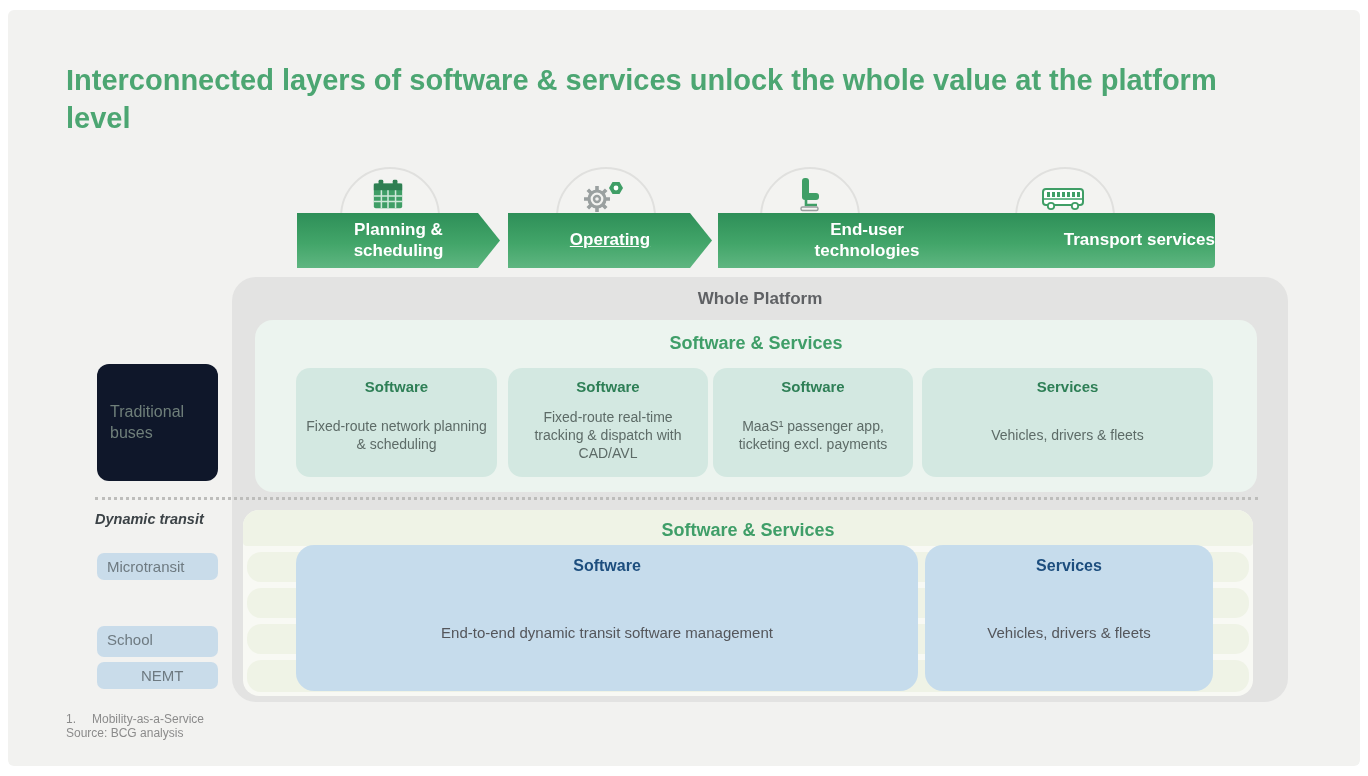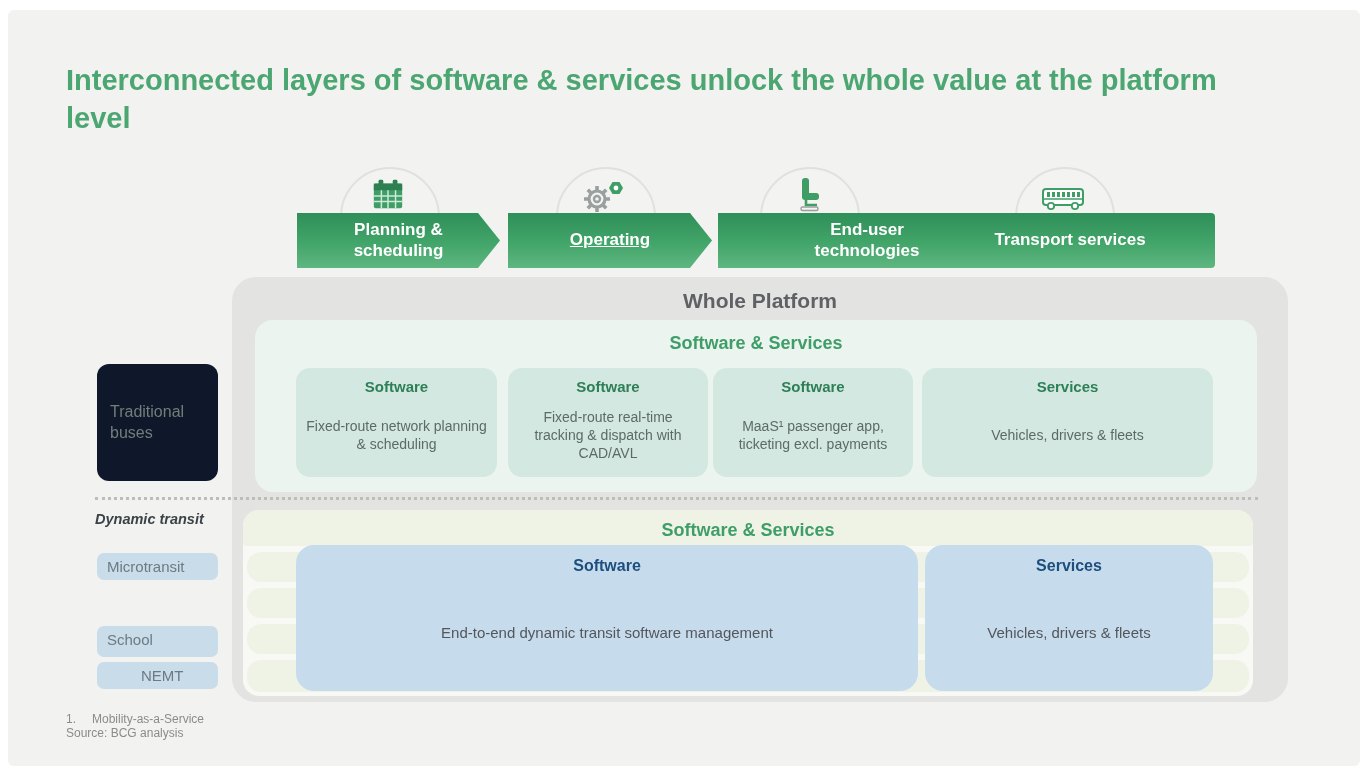--- a/index.html
+++ b/index.html
@@ -25,31 +25,31 @@
   }
   .chevron{
     top:213px;height:55px;z-index:2;
     background:linear-gradient(180deg,#2e8f58 0%,#42a569 55%,#5fb681 100%);
     color:#fff;font-weight:bold;font-size:17px;line-height:1.2;
     display:flex;align-items:center;justify-content:center;text-align:center;
   }
   .chevron.pointed{
     clip-path:polygon(0 0, calc(100% - 22px) 0, 100% 50%, calc(100% - 22px) 100%, 0 100%);
   }
-  .chevron.flat{border-radius:4px;}
+  .chevron.flat{border-radius:4px;justify-content:flex-end;}
   .chevron .lbl{display:block;}
   .stage-icon{z-index:3;}
   
   .platform{
     left:232px;top:277px;width:1056px;height:425px;
     background:#e3e3e2;border-radius:24px;z-index:1;
   }
   .platform-title{
     left:232px;top:289px;width:1056px;text-align:center;z-index:2;
-    font-size:21px;font-weight:bold;color:#5f6164;
+    font-size:17px;font-weight:bold;color:#5f6164;
   }
   
   .mint-panel{
     left:255px;top:320px;width:1002px;height:172px;
     background:#ecf4ef;border-radius:18px;z-index:2;
   }
   .mint-heading{
     left:255px;top:333px;width:1002px;text-align:center;z-index:3;
     font-size:18px;font-weight:bold;color:#3f9e68;
   }

